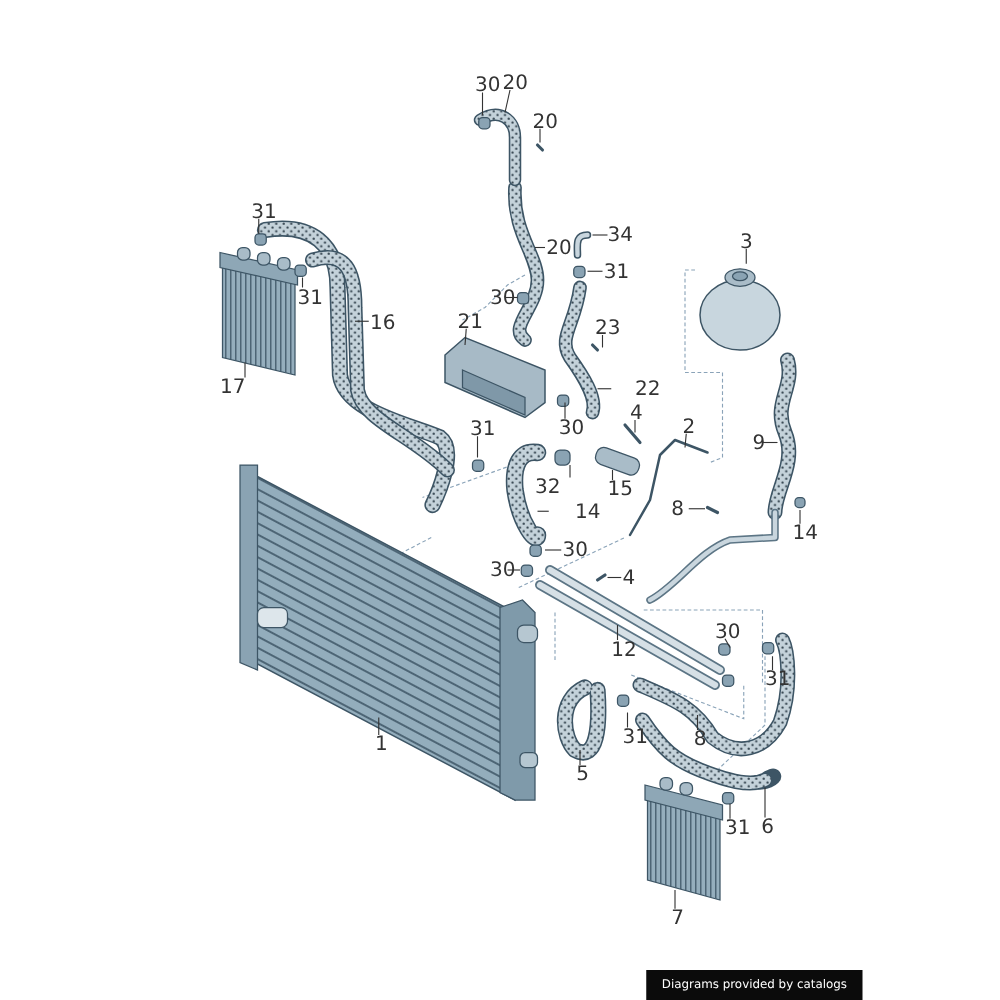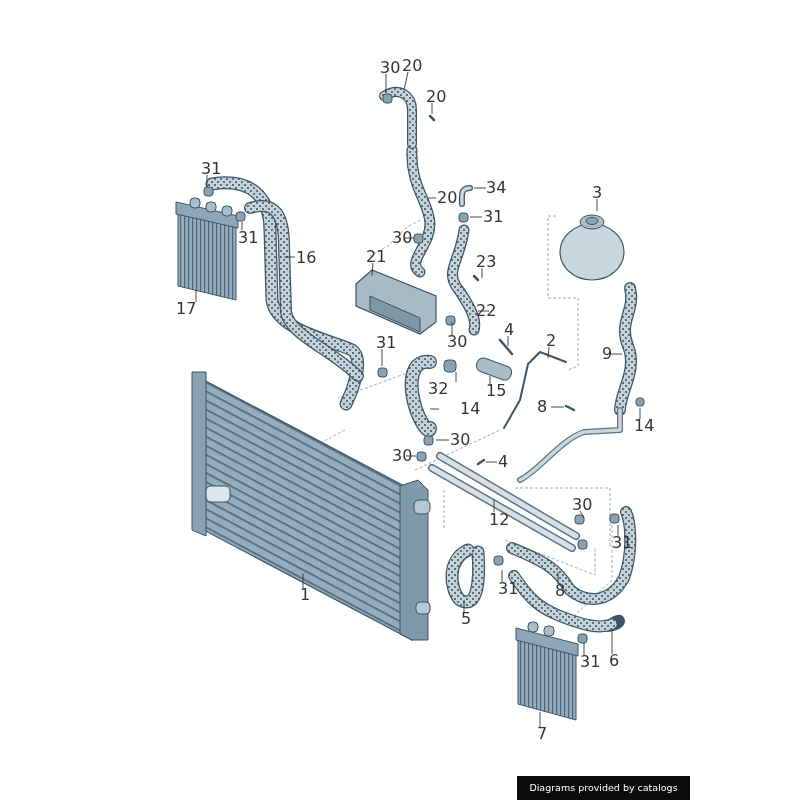--- a/index.html
+++ b/index.html
@@ -205,21 +205,21 @@
   <span class="callout" style="left:238px;top:232px">31</span>
   <span class="callout" style="left:437px;top:192px">20</span>
   <span class="callout" style="left:486px;top:182px">34</span>
   <span class="callout" style="left:483px;top:211px">31</span>
   <span class="callout" style="left:592px;top:187px">3</span>
   <span class="callout" style="left:392px;top:232px">30</span>
   <span class="callout" style="left:296px;top:252px">16</span>
   <span class="callout" style="left:366px;top:251px">21</span>
   <span class="callout" style="left:476px;top:256px">23</span>
   <span class="callout" style="left:176px;top:303px">17</span>
-  <span class="callout" style="left:476px;top:305px">22</span>
+  <span class="callout" style="left:508px;top:305px">22</span>
   <span class="callout" style="left:504px;top:324px">4</span>
   <span class="callout" style="left:447px;top:336px">30</span>
   <span class="callout" style="left:546px;top:335px">2</span>
   <span class="callout" style="left:376px;top:337px">31</span>
   <span class="callout" style="left:602px;top:348px">9</span>
   <span class="callout" style="left:428px;top:383px">32</span>
   <span class="callout" style="left:486px;top:385px">15</span>
   <span class="callout" style="left:537px;top:401px">8</span>
   <span class="callout" style="left:460px;top:403px">14</span>
   <span class="callout" style="left:634px;top:420px">14</span>

